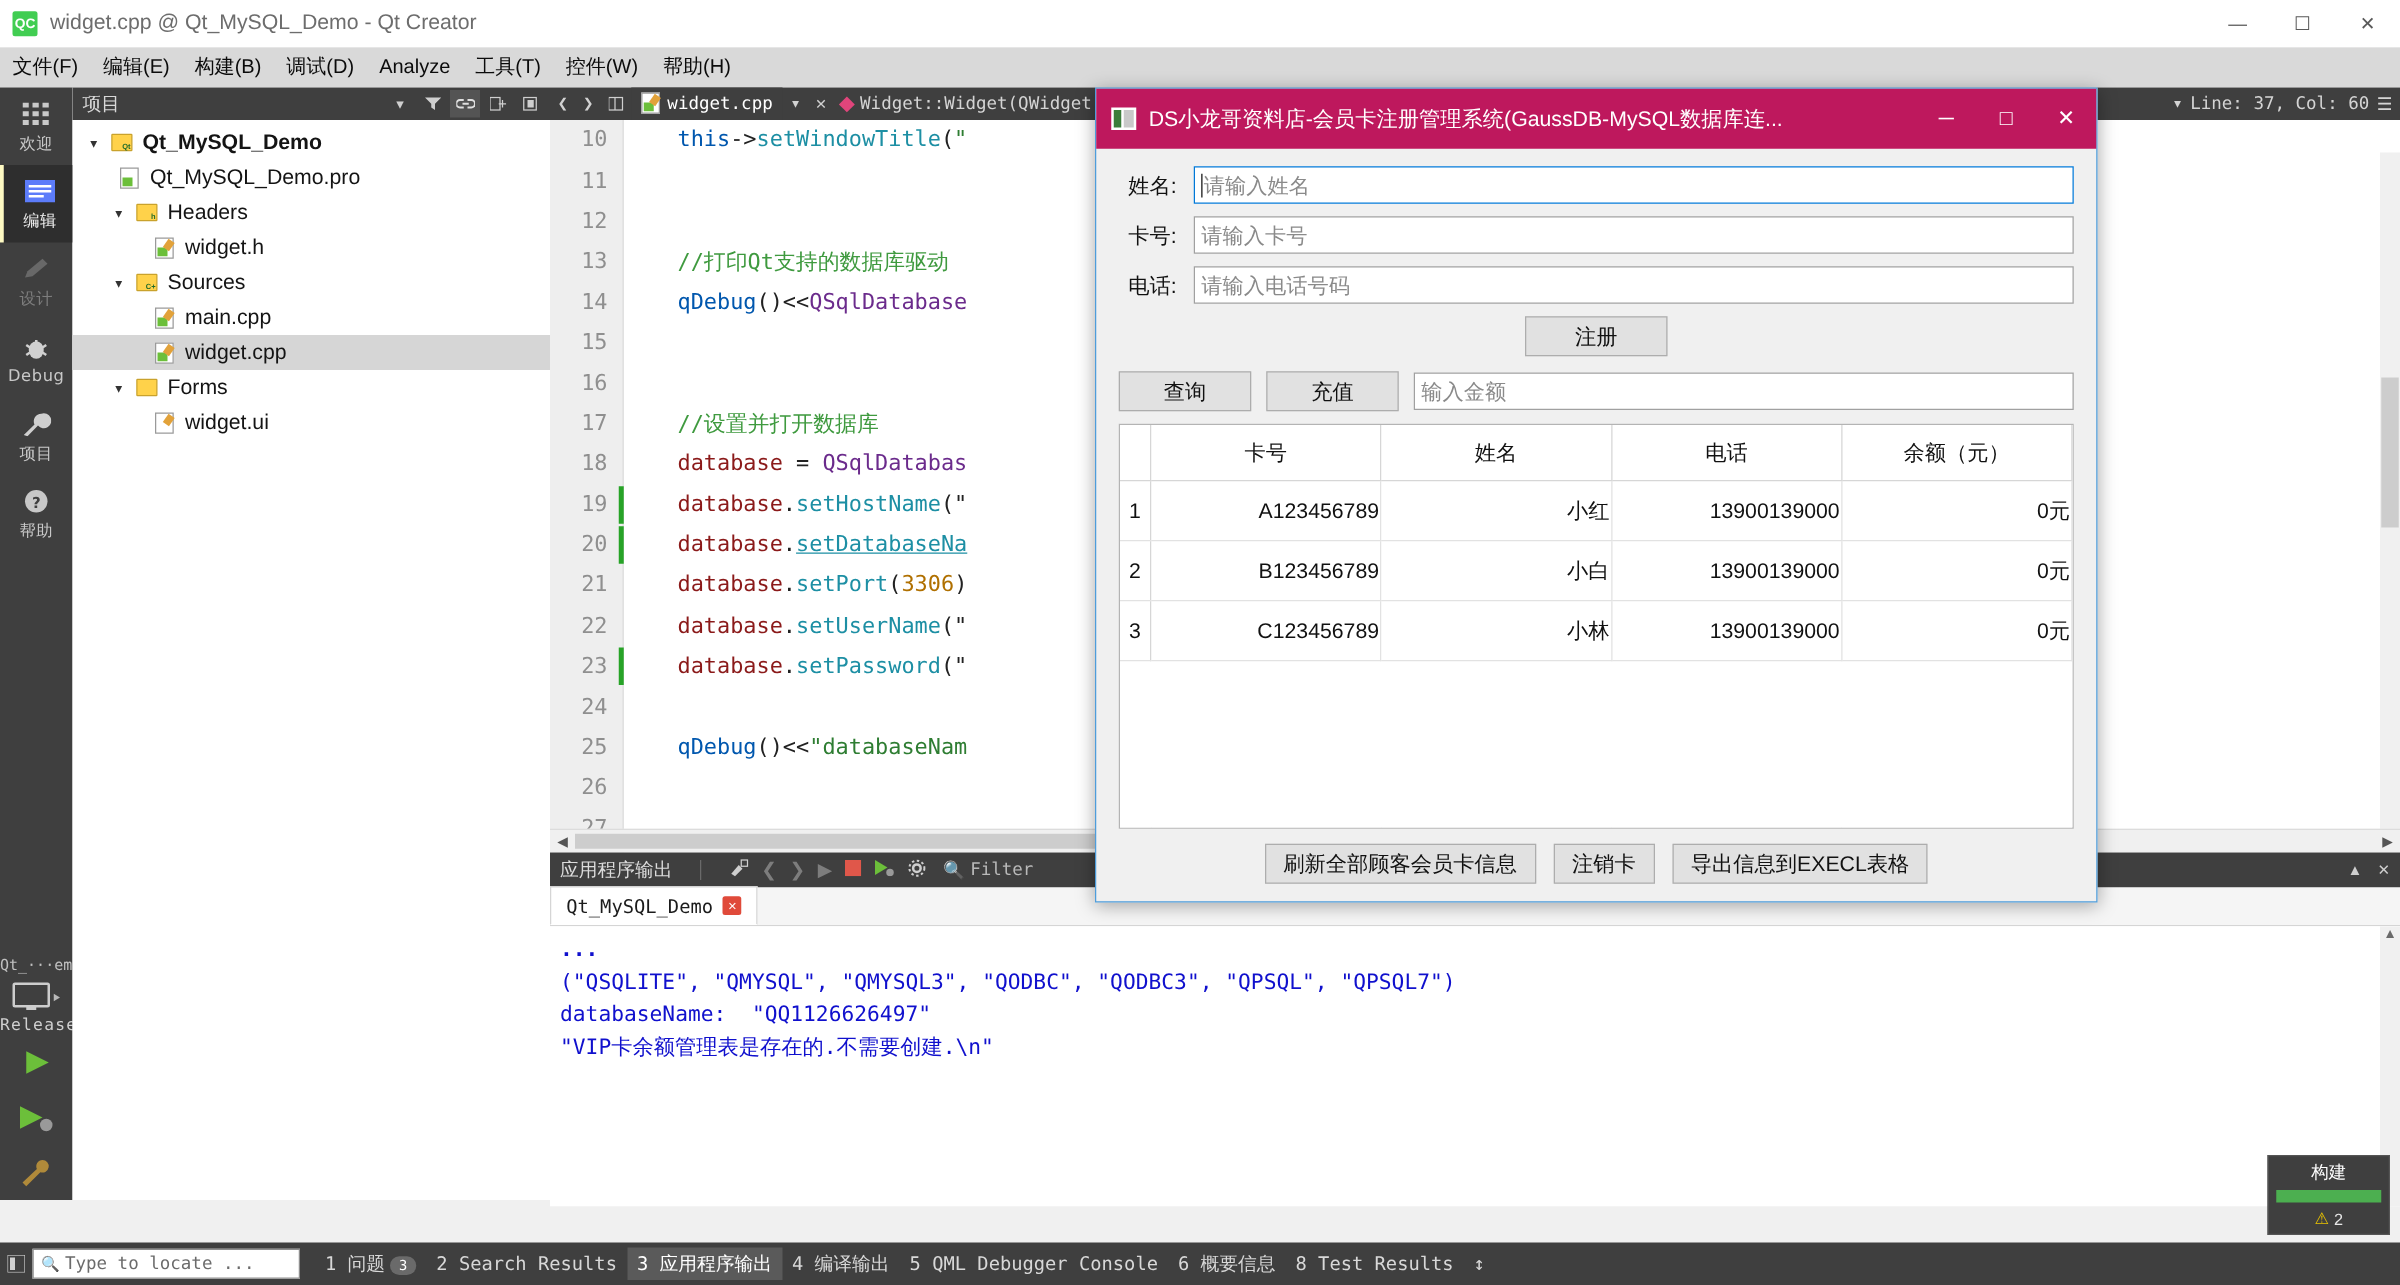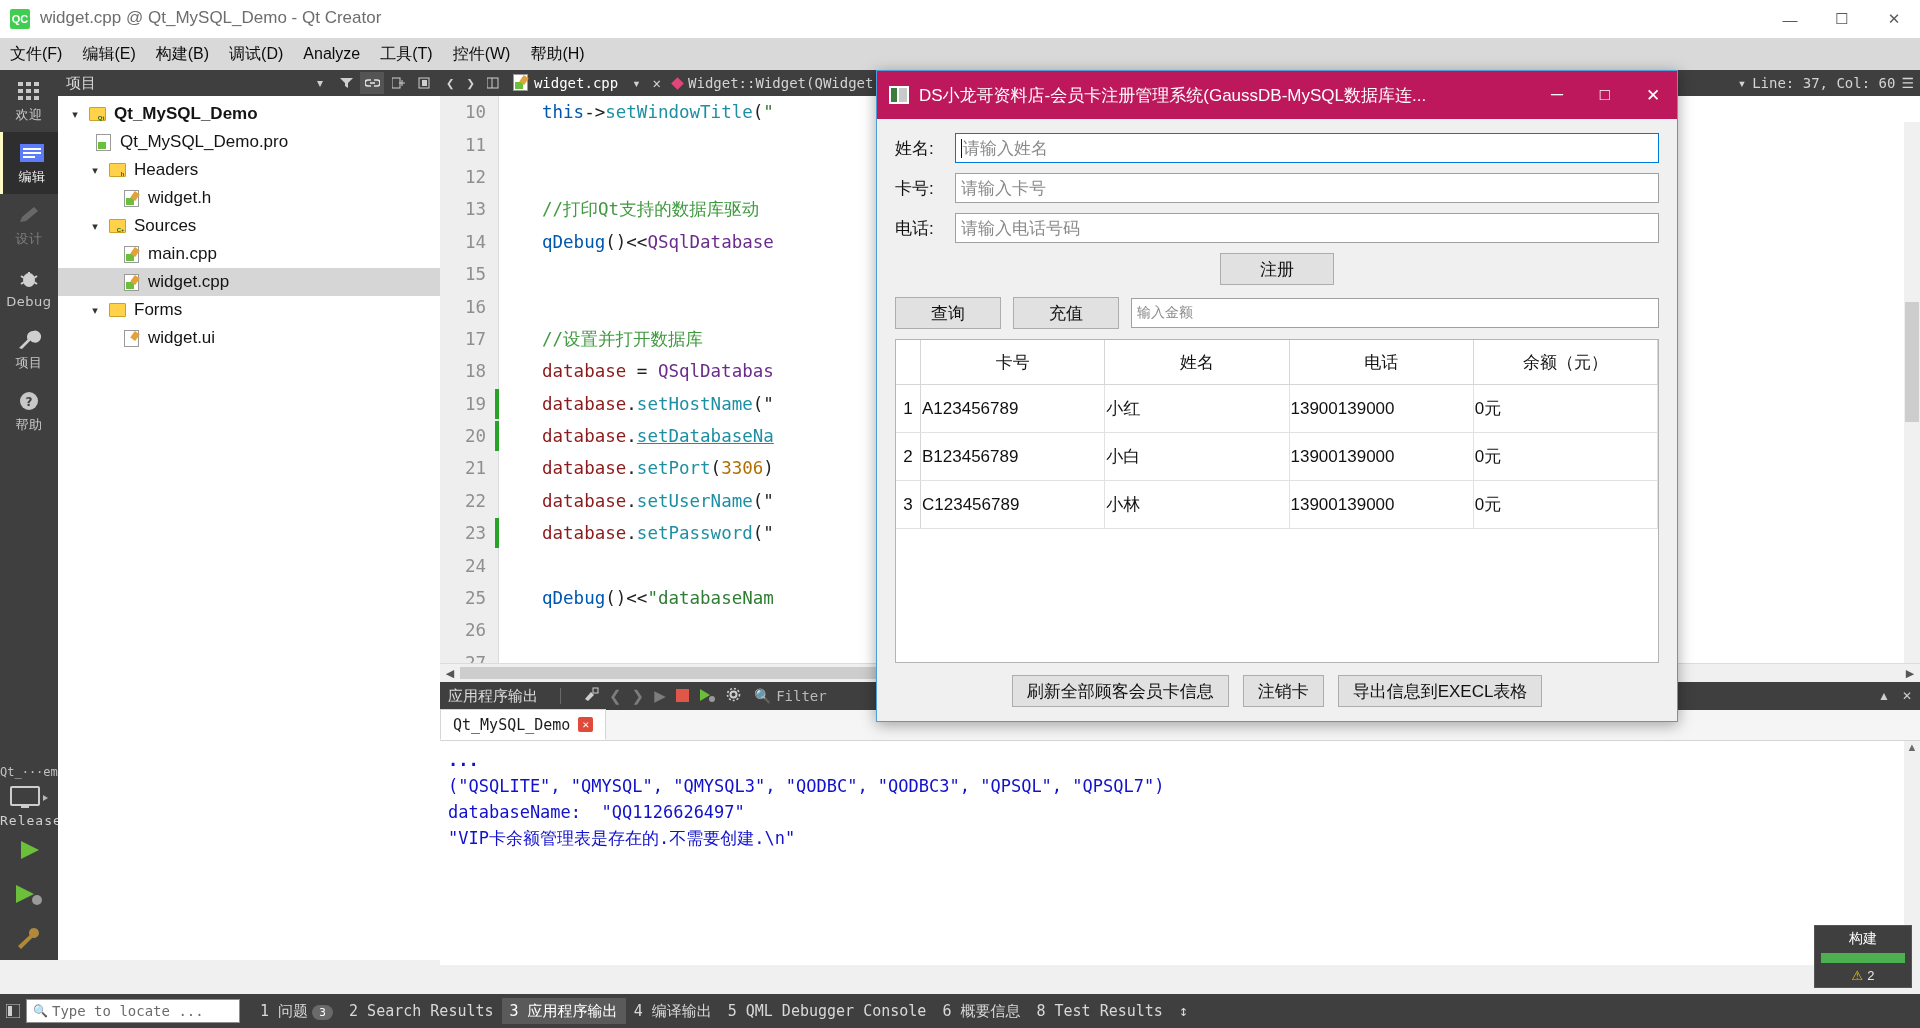--- a/index.html
+++ b/index.html
@@ -122,36 +122,36 @@
           box-shadow:0 3px 14px rgba(0,0,0,.35);}
   .dlg-title{height:48px;background:#be185d;display:flex;align-items:center;color:#fff;}
   .dlg-ico{width:20px;height:18px;margin:0 10px 0 12px;background:#fff;position:relative;}
   .dlg-ico::before{content:"";position:absolute;left:2px;top:2px;width:6px;height:14px;background:#3a7d3a;}
   .dlg-ico::after{content:"";position:absolute;left:10px;top:2px;width:8px;height:14px;background:#c9c9c9;}
   .dlg-ttl{font-size:17px;white-space:nowrap;overflow:hidden;}
   .dlg-ctrls{margin-left:auto;display:flex;height:48px;}
   .dlg-ctrl{width:48px;height:48px;display:flex;align-items:center;justify-content:center;font-size:17px;color:#fff;}
   .dlg-body{padding:14px 18px 0 18px;}
   .frow{display:flex;align-items:center;margin-bottom:10px;}
-  .flabel{width:54px;text-align:left;font-size:17px;color:#111;margin-right:6px;}
+  .flabel{width:54px;text-align:center;font-size:17px;color:#111;margin-right:6px;}
   .finput{flex:1;height:28px;background:#fff;border:1px solid #a0a0a0;display:flex;align-items:center;padding-left:5px;
           font-size:17px;color:#8a8a8a;}
   .finput.focus{border:1px solid #0078d7;}
   .caret{display:inline-block;width:1px;height:19px;background:#111;margin-right:1px;}
   .regrow{display:flex;justify-content:center;margin:4px 0 12px 0;}
   .btn{background:#e1e1e1;border:1px solid #adadad;font-size:17px;color:#111;display:flex;align-items:center;
        justify-content:center;height:30px;}
   .btn-reg{width:112px;}
   .qrow{display:flex;gap:12px;align-items:center;margin-bottom:10px;}
   .btn-q{width:104px;}
-  .amt{flex:1;height:28px;background:#fff;border:1px solid #a0a0a0;display:flex;align-items:center;padding-left:5px;font-size:14px;color:#8a8a8a;}
+  .amt{flex:1;height:28px;background:#fff;border:1px solid #a0a0a0;display:flex;align-items:center;padding-left:5px;font-size:17px;color:#8a8a8a;}
   .tablewrap{background:#fff;border:1px solid #b4b4b4;height:322px;overflow:hidden;}
   table.grid{border-collapse:collapse;width:100%;font-size:17px;color:#111;table-layout:fixed;}
   table.grid th{font-weight:normal;height:42px;border-right:1px solid #d6d6d6;border-bottom:1px solid #d6d6d6;background:#fff;}
-  table.grid td{height:45px;text-align:left;border-right:1px solid #e2e2e2;border-bottom:1px solid #e2e2e2;background:#fff;}
+  table.grid td{height:45px;text-align:right;border-right:1px solid #e2e2e2;border-bottom:1px solid #e2e2e2;background:#fff;}
   table.grid td.rowno{width:22px;text-align:center;border-right:1px solid #d6d6d6;color:#111;}
   table.grid th.corner{width:22px;border-right:1px solid #d6d6d6;}
   .dlg-foot{display:flex;justify-content:center;gap:14px;padding-top:12px;}
   .btn-foot{padding:0 14px;height:30px;}
 </style>
 </head>
 <body>
 
 <div id="app">
 

